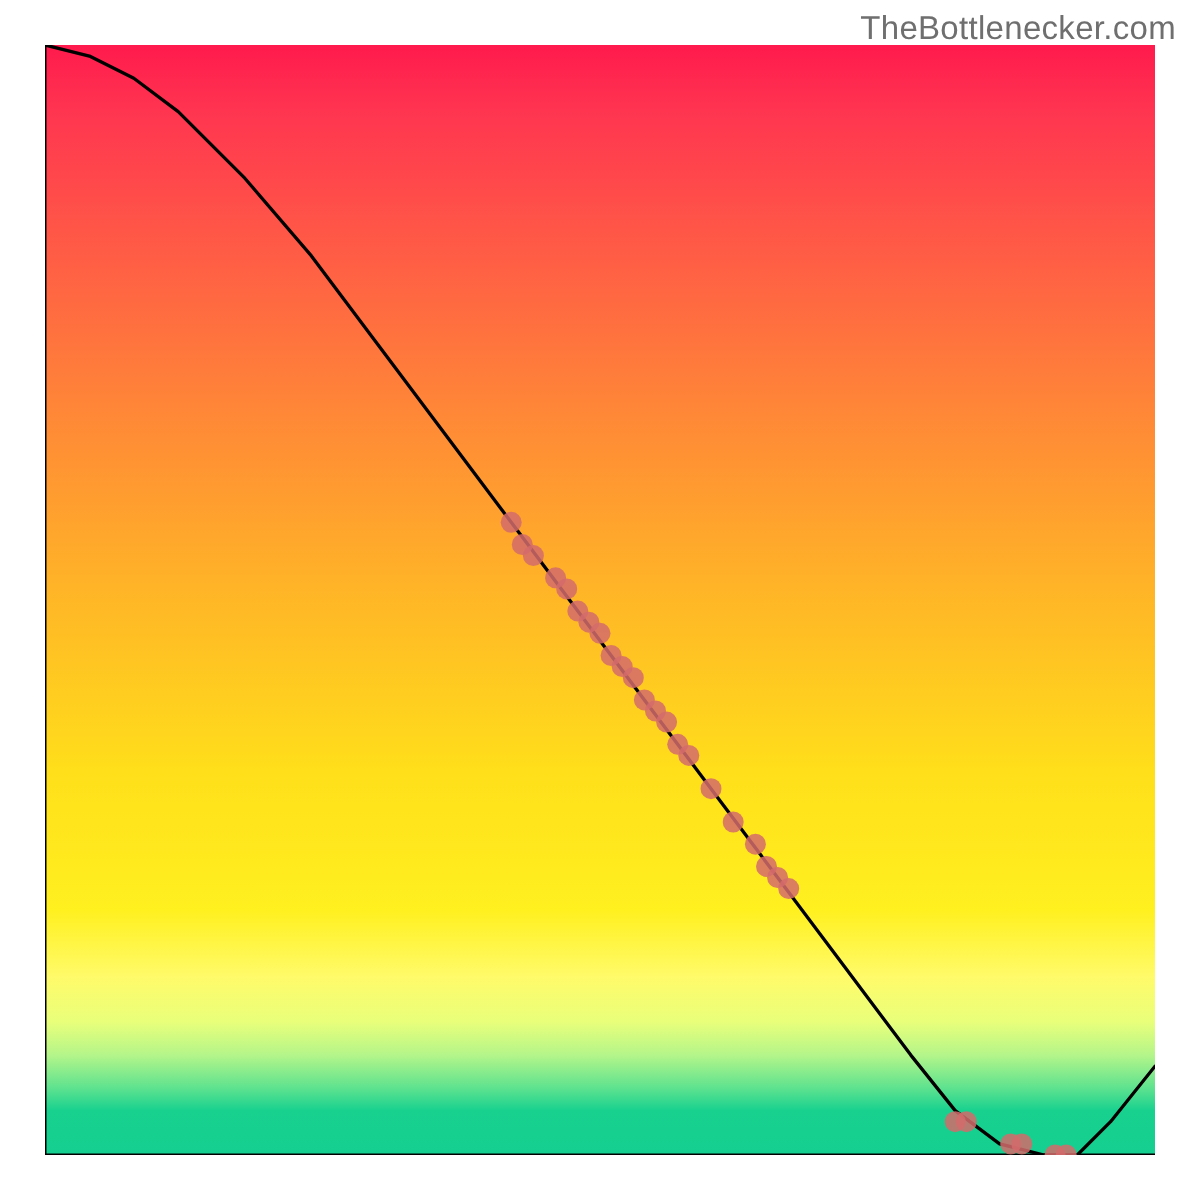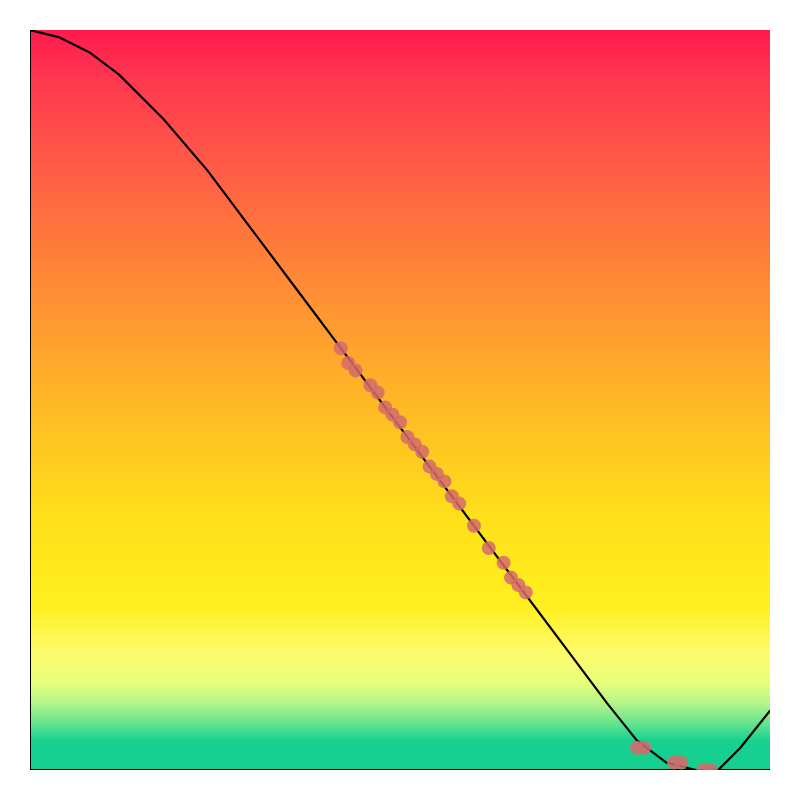--- a/index.html
+++ b/index.html
@@ -74,20 +74,21 @@
     font-weight: 400;
     letter-spacing: 0.2px;
     user-select: none;
   }
 </style>
 </head>
 <body>
 
 <div class="chart-root">
 
+  <div class="watermark">TheBottlenecker.com</div>
 
   <div class="plot-area">
     <div class="gradient-bg"></div>
 
     <svg id="plot-svg" width="740" height="740" viewBox="0 0 740 740" preserveAspectRatio="none" style="position:absolute;left:0;top:0;">
 
       <line class="axis-line" x1="0" y1="0" x2="0" y2="740"></line>
       <line class="axis-line" x1="0" y1="740" x2="740" y2="740"></line>
 
       <path id="curve-path" class="curve" d="M0.0 0.0 L29.6 7.4 L59.2 22.2 L88.8 44.4 L133.2 88.8 L177.6 140.6 L222.0 199.8 L266.4 259.0 L310.8 318.2 L355.2 377.4 L399.6 436.6 L444.0 495.8 L488.4 555.0 L532.8 614.2 L577.2 673.4 L606.8 710.4 L636.4 732.6 L666.0 740.0 L688.2 740.0 L710.4 717.8 L740.0 680.8"></path>

